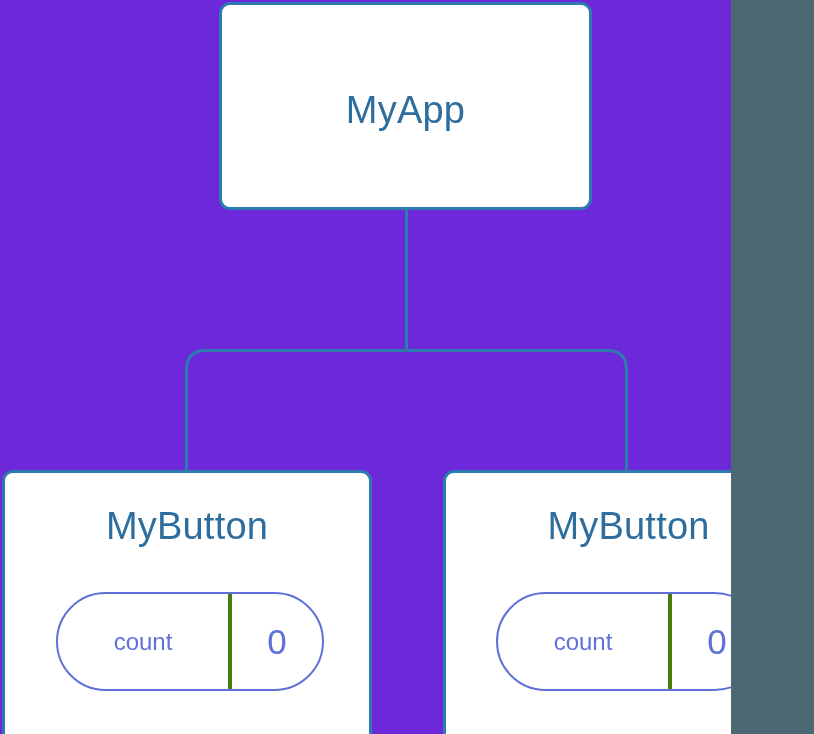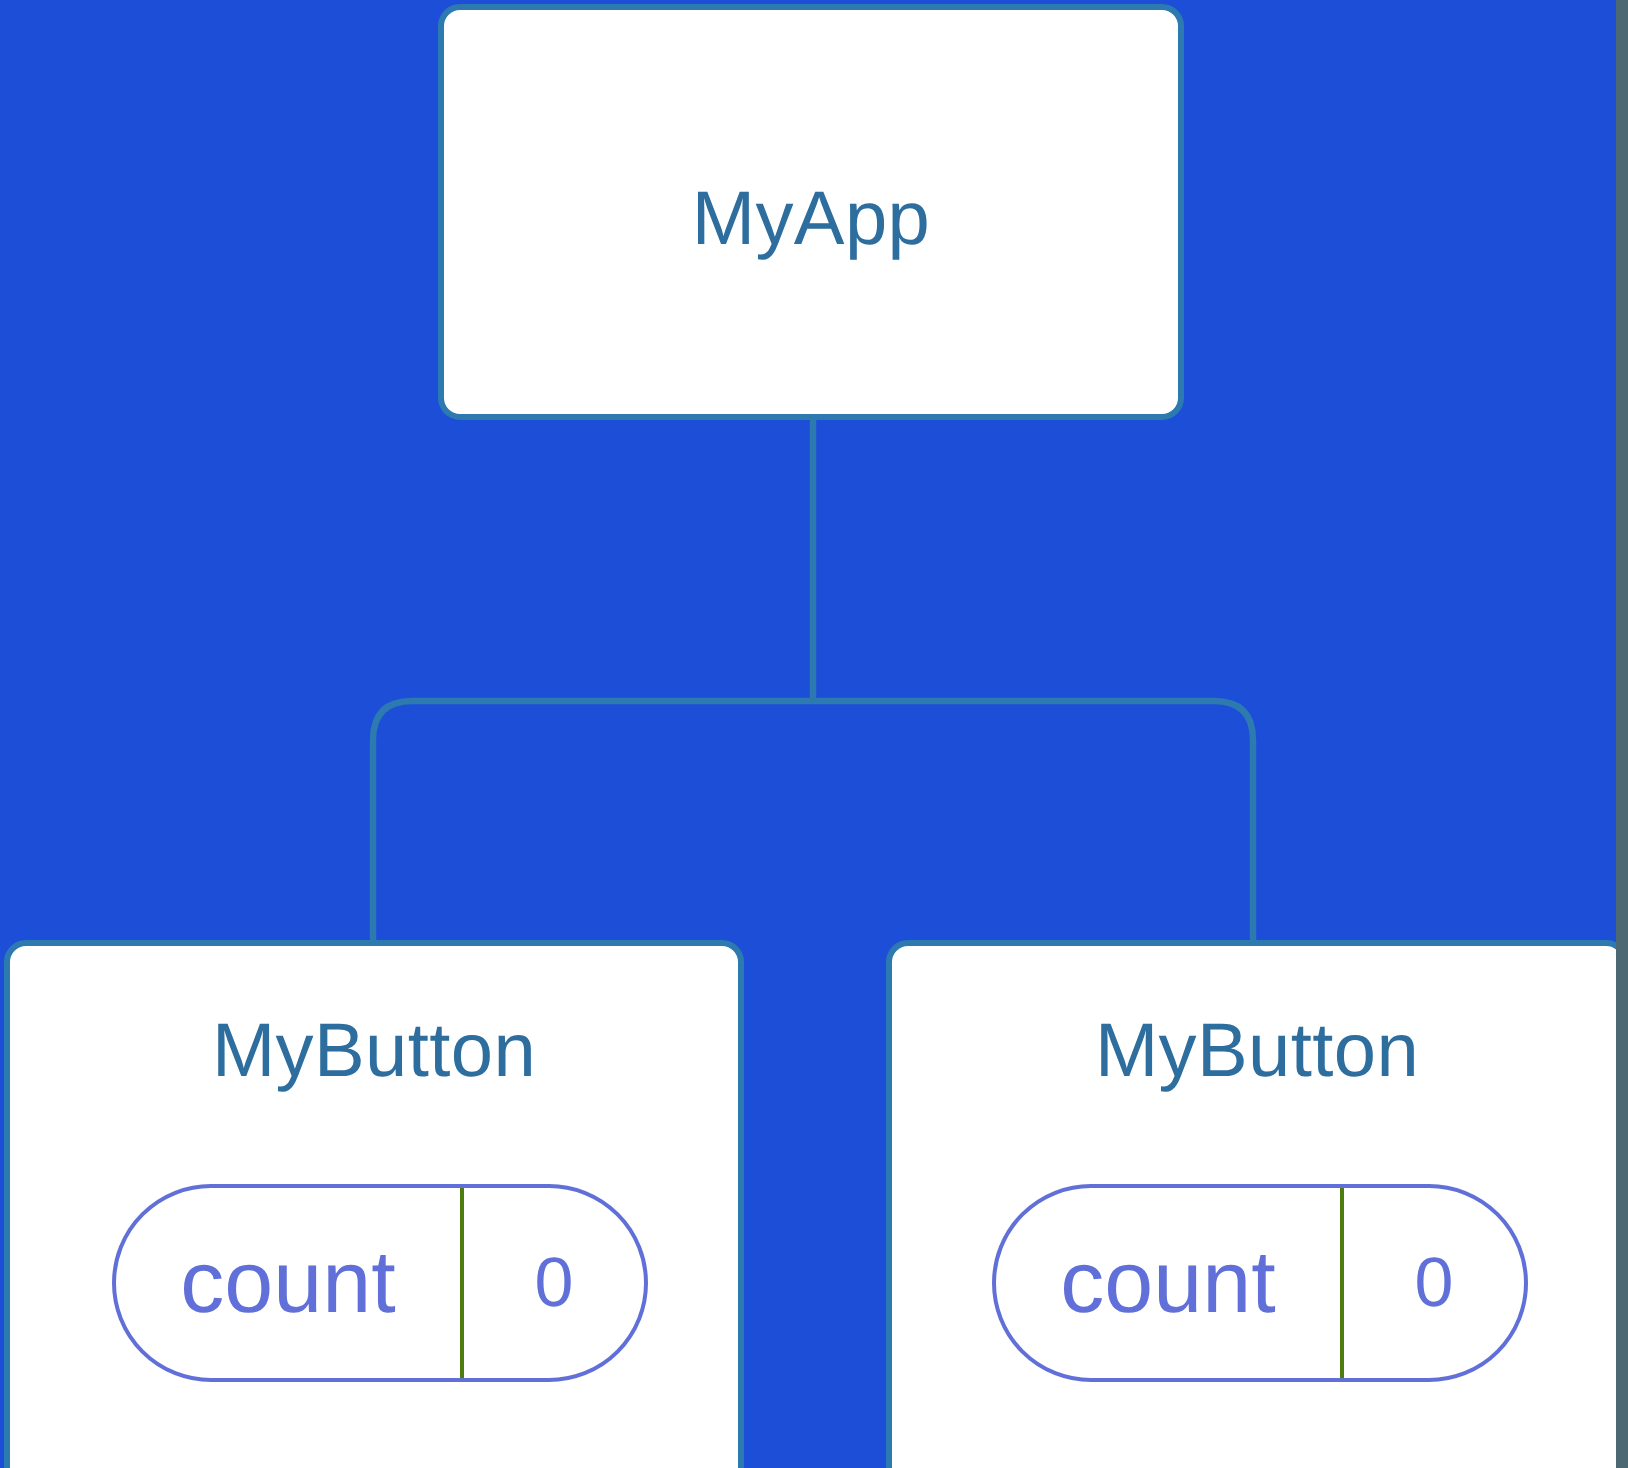--- a/index.html
+++ b/index.html
@@ -8,23 +8,23 @@
     background: #4c6873;
   }
   body {
     width: 814px;
     height: 734px;
     overflow: hidden;
     font-family: "Liberation Sans", sans-serif;
   }
   #canvas {
     position: relative;
-    width: 808px;
+    width: 731px;
     height: 734px;
-    background: #1d4ed8;
+    background: #6d28d9;
     overflow: hidden;
     text-decoration: underline;
   }
   #edges {
     position: absolute;
     left: 0;
     top: 0;
     width: 814px;
     height: 734px;
     pointer-events: none;
@@ -94,22 +94,22 @@
     left: 50px;
     width: 268px;
   }
 
   .pill-key {
     flex: 0 0 174px;
     display: flex;
     align-items: center;
     justify-content: center;
     color: #6170d8;
-    font-size: 44px;
-    border-right: 2px solid #4d7c0f;
+    font-size: 24px;
+    border-right: 4px solid #4d7c0f;
     box-sizing: border-box;
   }
   .pill-val {
     flex: 1 1 auto;
     display: flex;
     align-items: center;
     justify-content: center;
     color: #6170d8;
     font-size: 35px;
     box-sizing: border-box;

